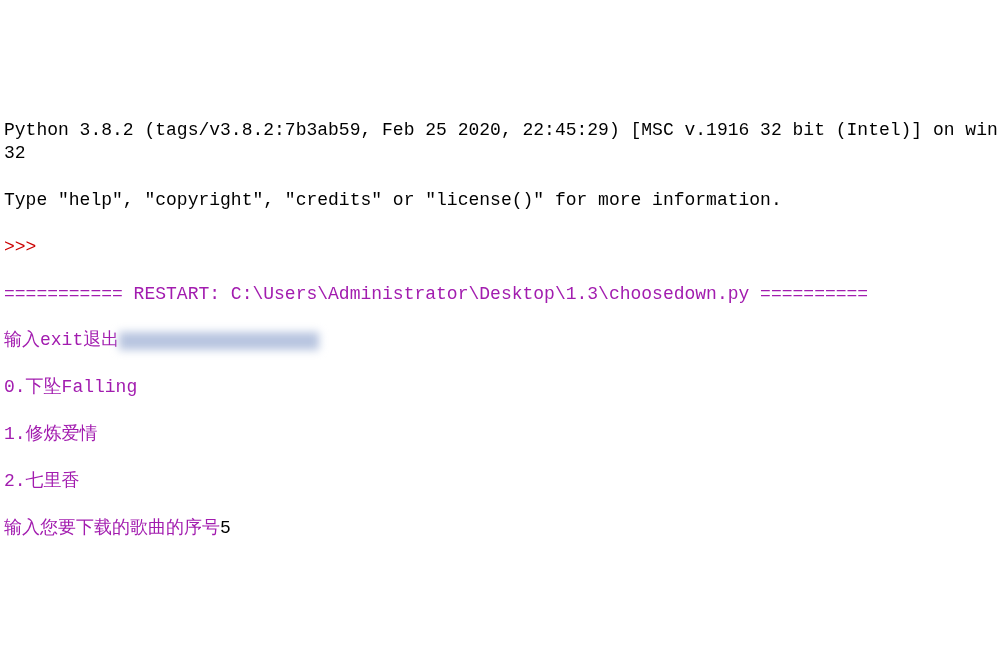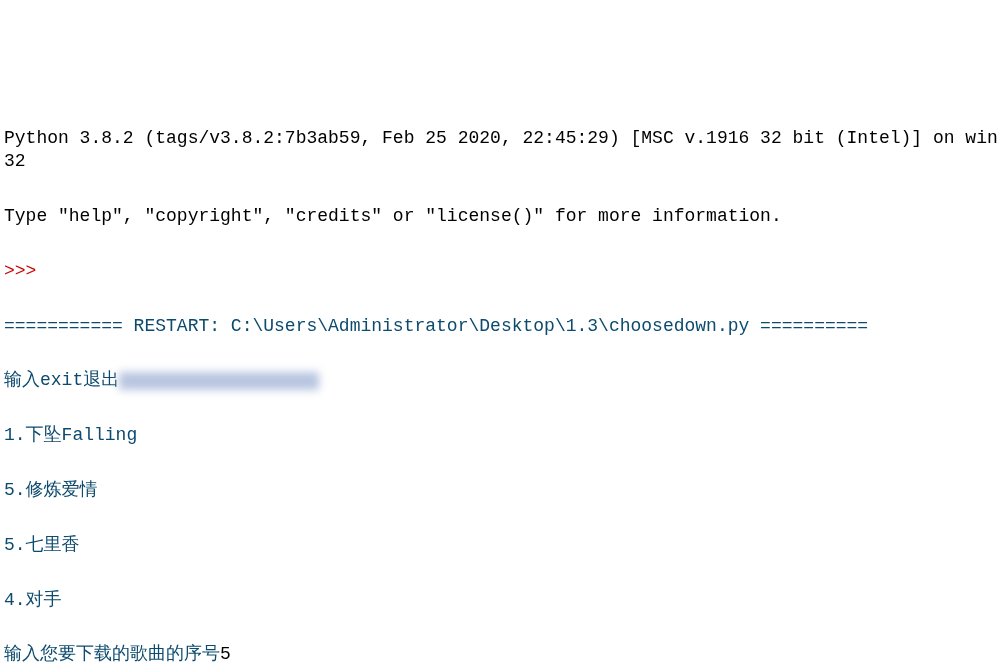--- a/index.html
+++ b/index.html
@@ -11,24 +11,23 @@
       line-height: 1.3;
       color: #000000;
       white-space: pre-wrap;
       word-break: break-all;
     }
     .console {
       padding: 2px 4px;
     }
     .line {
       display: block;
-      margin-top: 8px;
     }
     .black { color: #000000; }
-    .blue { color: #0c4a6e; }
+    .blue { color: #a21caf; }
     .red { color: #cc0000; }
     .blur {
       display: inline-block;
       vertical-align: middle;
       filter: blur(4px);
       background: #b8c5e0;
       color: transparent;
       height: 18px;
     }
     .blur1 { width: 200px; }
@@ -37,24 +36,23 @@
 <body>
 
 
 
 <div class="console">
 <span class="line black">Python 3.8.2 (tags/v3.8.2:7b3ab59, Feb 25 2020, 22:45:29) [MSC v.1916 32 bit (Intel)] on win32</span>
 <span class="line black">Type "help", "copyright", "credits" or "license()" for more information.</span>
 <span class="line red">&gt;&gt;&gt;</span>
 <span class="line blue">=========== RESTART: C:\Users\Administrator\Desktop\1.3\choosedown.py ==========</span>
 <span class="line"><span class="blue">输入exit退出</span><span class="blur blur1">████████████</span></span>
-<span class="line blue">1.下坠Falling</span>
-<span class="line blue">5.修炼爱情</span>
-<span class="line blue">5.七里香</span>
-<span class="line blue">4.对手</span>
+<span class="line blue">0.下坠Falling</span>
+<span class="line blue">1.修炼爱情</span>
+<span class="line blue">2.七里香</span>
 <span class="line"><span class="blue">输入您要下载的歌曲的序号</span><span class="black">5</span></span>
 
 
 
 
 
 
 
 
 

